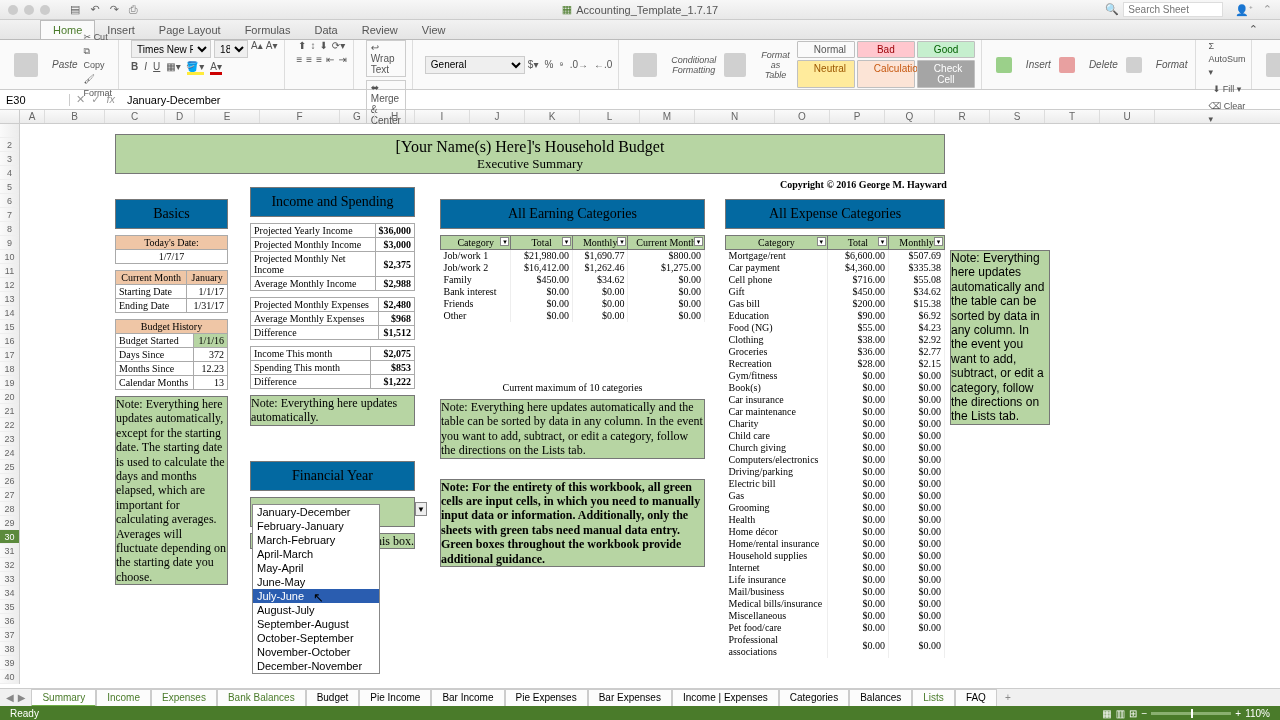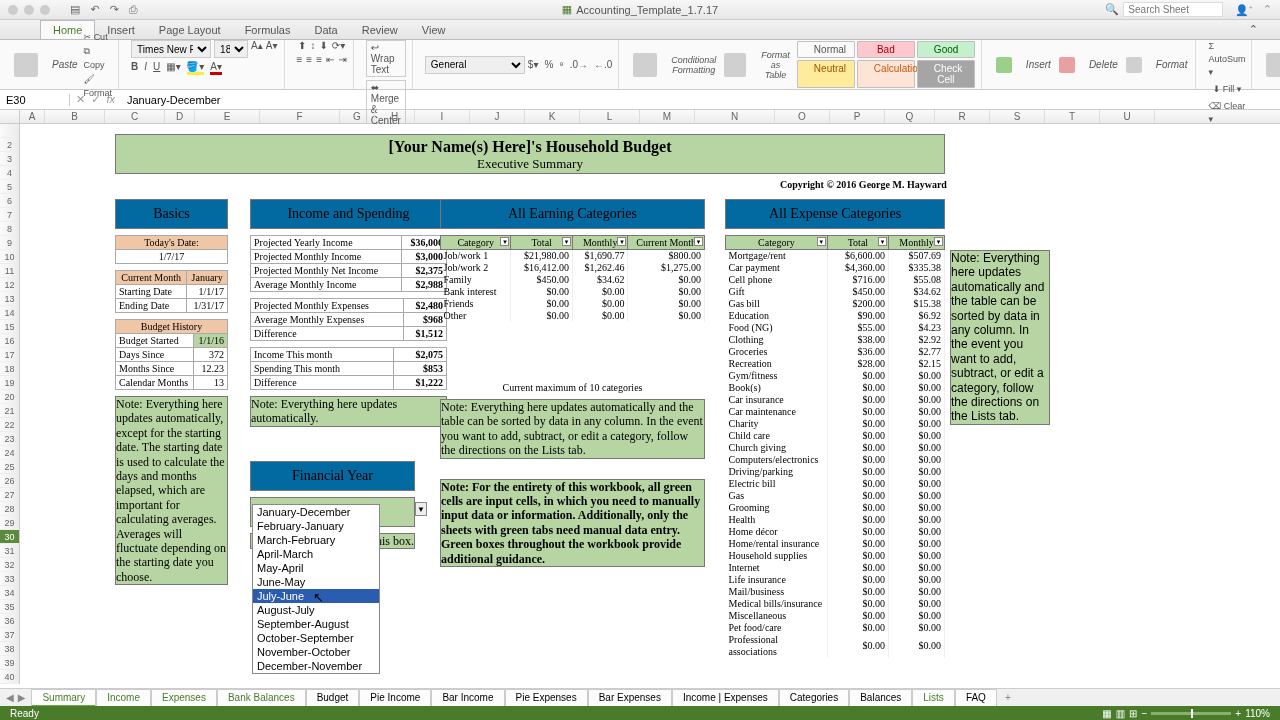--- a/index.html
+++ b/index.html
@@ -42,29 +42,29 @@
 
 
 .grid-area { position: relative; height: 560px; overflow: hidden; background: #fff; }
 .row-headers { position: absolute; left: 0; top: 0; width: 20px; background: linear-gradient(90deg,#fafafa,#ececec); font-size: 9px; color: #666; border-right: 1px solid #ccc; }
 .rh { height: 14px; border-bottom: 1px solid #eee; text-align: center; line-height: 14px; }
 .rh.sel { background: #5b8a3c; color: #fff; }
 .content { position: absolute; left: 20px; top: 0; right: 0; }
 
 
 .title-banner { position: absolute; left: 95px; top: 10px; width: 830px; height: 40px; background: #b7d5a3; border: 1px solid #777; text-align: center; font-family: "Times New Roman", serif; }
-.title-banner .t1 { font-size: 16px; font-weight: bold; padding-top: 3px; }
+.title-banner .t1 { font-size: 16px; font-weight: normal; padding-top: 3px; }
 .title-banner .t2 { font-size: 13px; }
 .copyright { position: absolute; left: 760px; top: 55px; font-size: 10px; font-weight: bold; font-family: "Times New Roman", serif; }
 
 .section-header { background: #0369a1; border: 1px solid #777; font-family: "Times New Roman", serif; font-size: 14px; text-align: center; padding: 6px 0; font-weight: normal; }
 .panel { position: absolute; font-family: "Times New Roman", serif; font-size: 11px; }
 
 .basics { left: 95px; top: 75px; width: 113px; }
-.income-spend { left: 230px; top: 75px; width: 197px; }
+.income-spend { left: 230px; top: 63px; width: 165px; }
 .earning-cats { left: 420px; top: 75px; width: 265px; }
 .expense-cats { left: 705px; top: 75px; width: 220px; }
 
 .tbl { border: 1px solid #777; width: 100%; margin-top: 6px; border-collapse: collapse; }
 .tbl td, .tbl th { border: 1px solid #aaa; padding: 1px 3px; font-size: 10px; }
 .peach-head { background: #efc6a6; text-align: center; font-weight: normal; }
 .green-cell { background: #b7d5a3; }
 .rt { text-align: right; }
 
 .note-box { background: #b7d5a3; border: 1px solid #777; font-size: 12px; margin-top: 6px; line-height: 1.2; }

